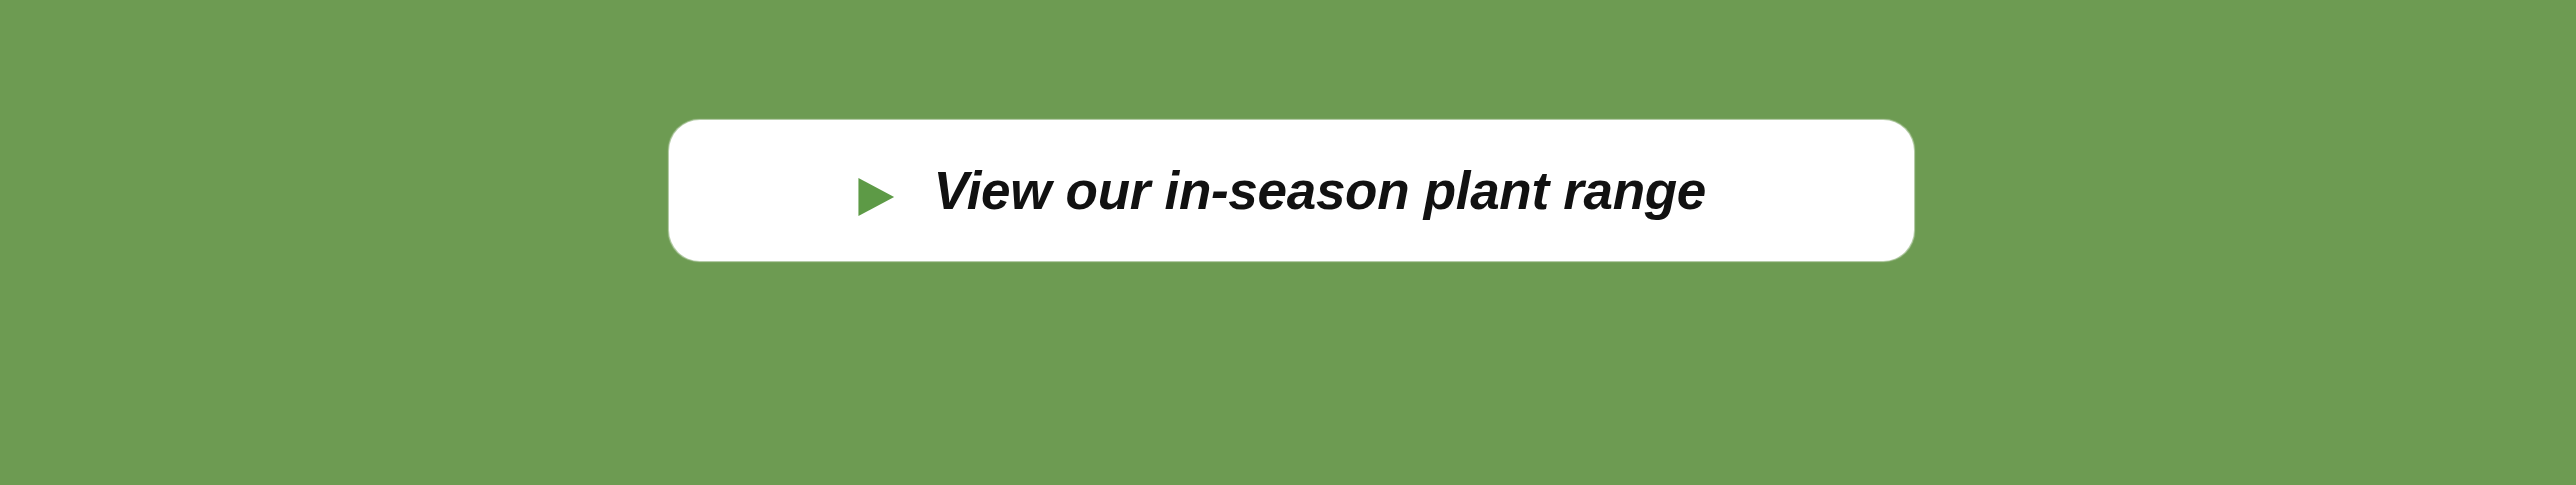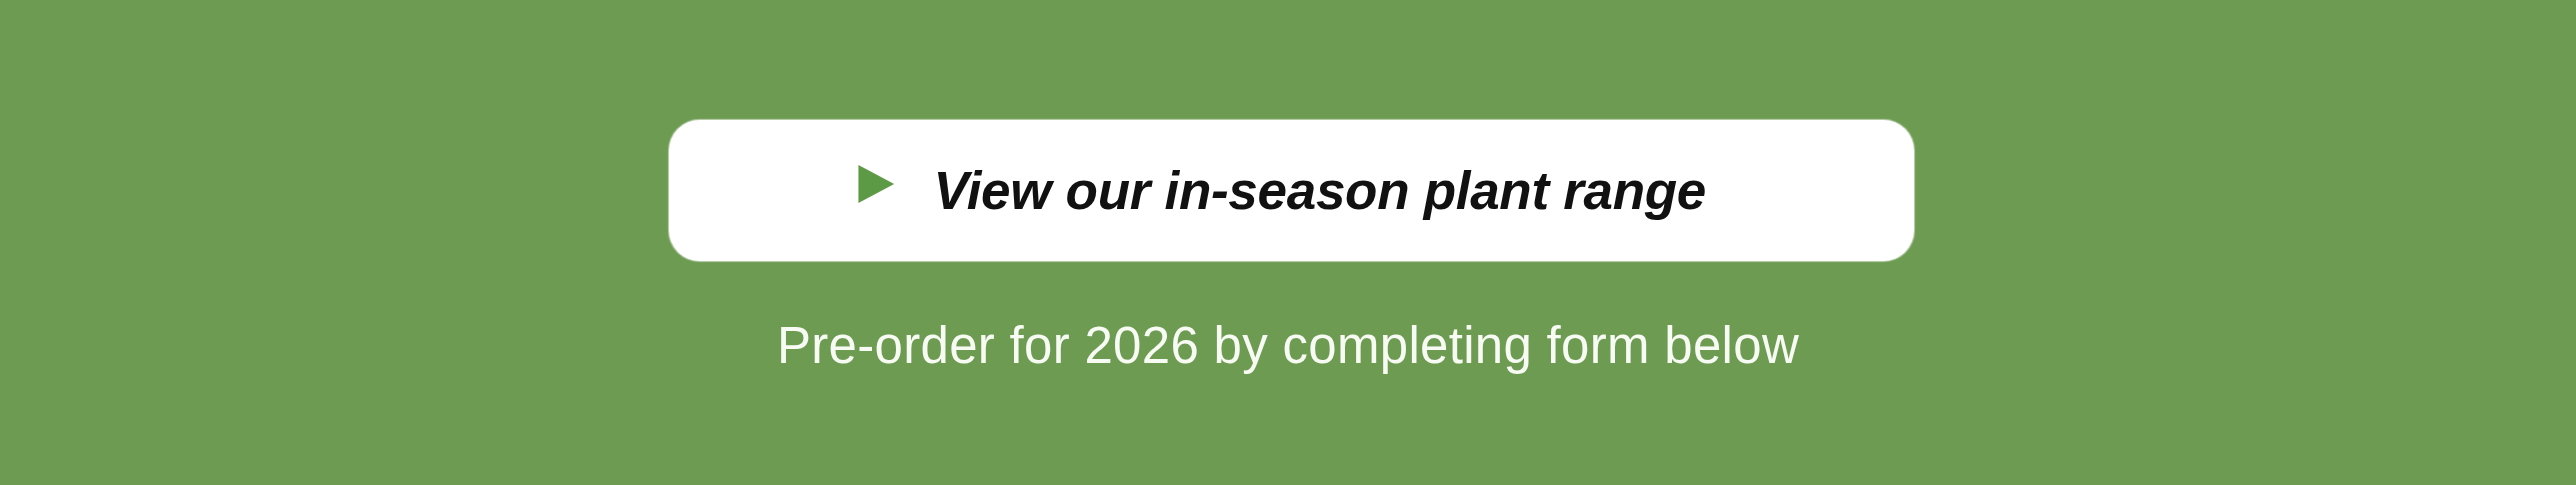--- a/index.html
+++ b/index.html
@@ -41,21 +41,21 @@
     align-items: center;
     justify-content: center;
     padding: 0;
     cursor: pointer;
     box-shadow: 0 0 1.1px 0.5px rgba(255, 255, 255, 0.55);
     box-sizing: border-box;
   }
 
   .cta-inner {
     display: flex;
-    align-items: flex-start;
+    align-items: flex-end;
     justify-content: center;
     gap: 38px;
     transform: translateX(-9.7px);
   }
 
   .play-icon {
     width: 38px;
     height: 40px;
     flex: 0 0 auto;
     display: block;
@@ -99,16 +99,15 @@
     <span class="cta-inner">
       <span class="play-icon-wrap">
         <svg class="play-icon" viewBox="0 0 70 74" xmlns="http://www.w3.org/2000/svg" aria-hidden="true">
           <polygon points="2,2 68,37 2,72" fill="#5D9A46"></polygon>
         </svg>
       </span>
       <span class="cta-label">View our in-season plant range</span>
     </span>
   </div>
 
-  <div class="subtitle">Pre-order for 2026 by completing form below</div>
 
 </div>
 
 
 </body></html>

